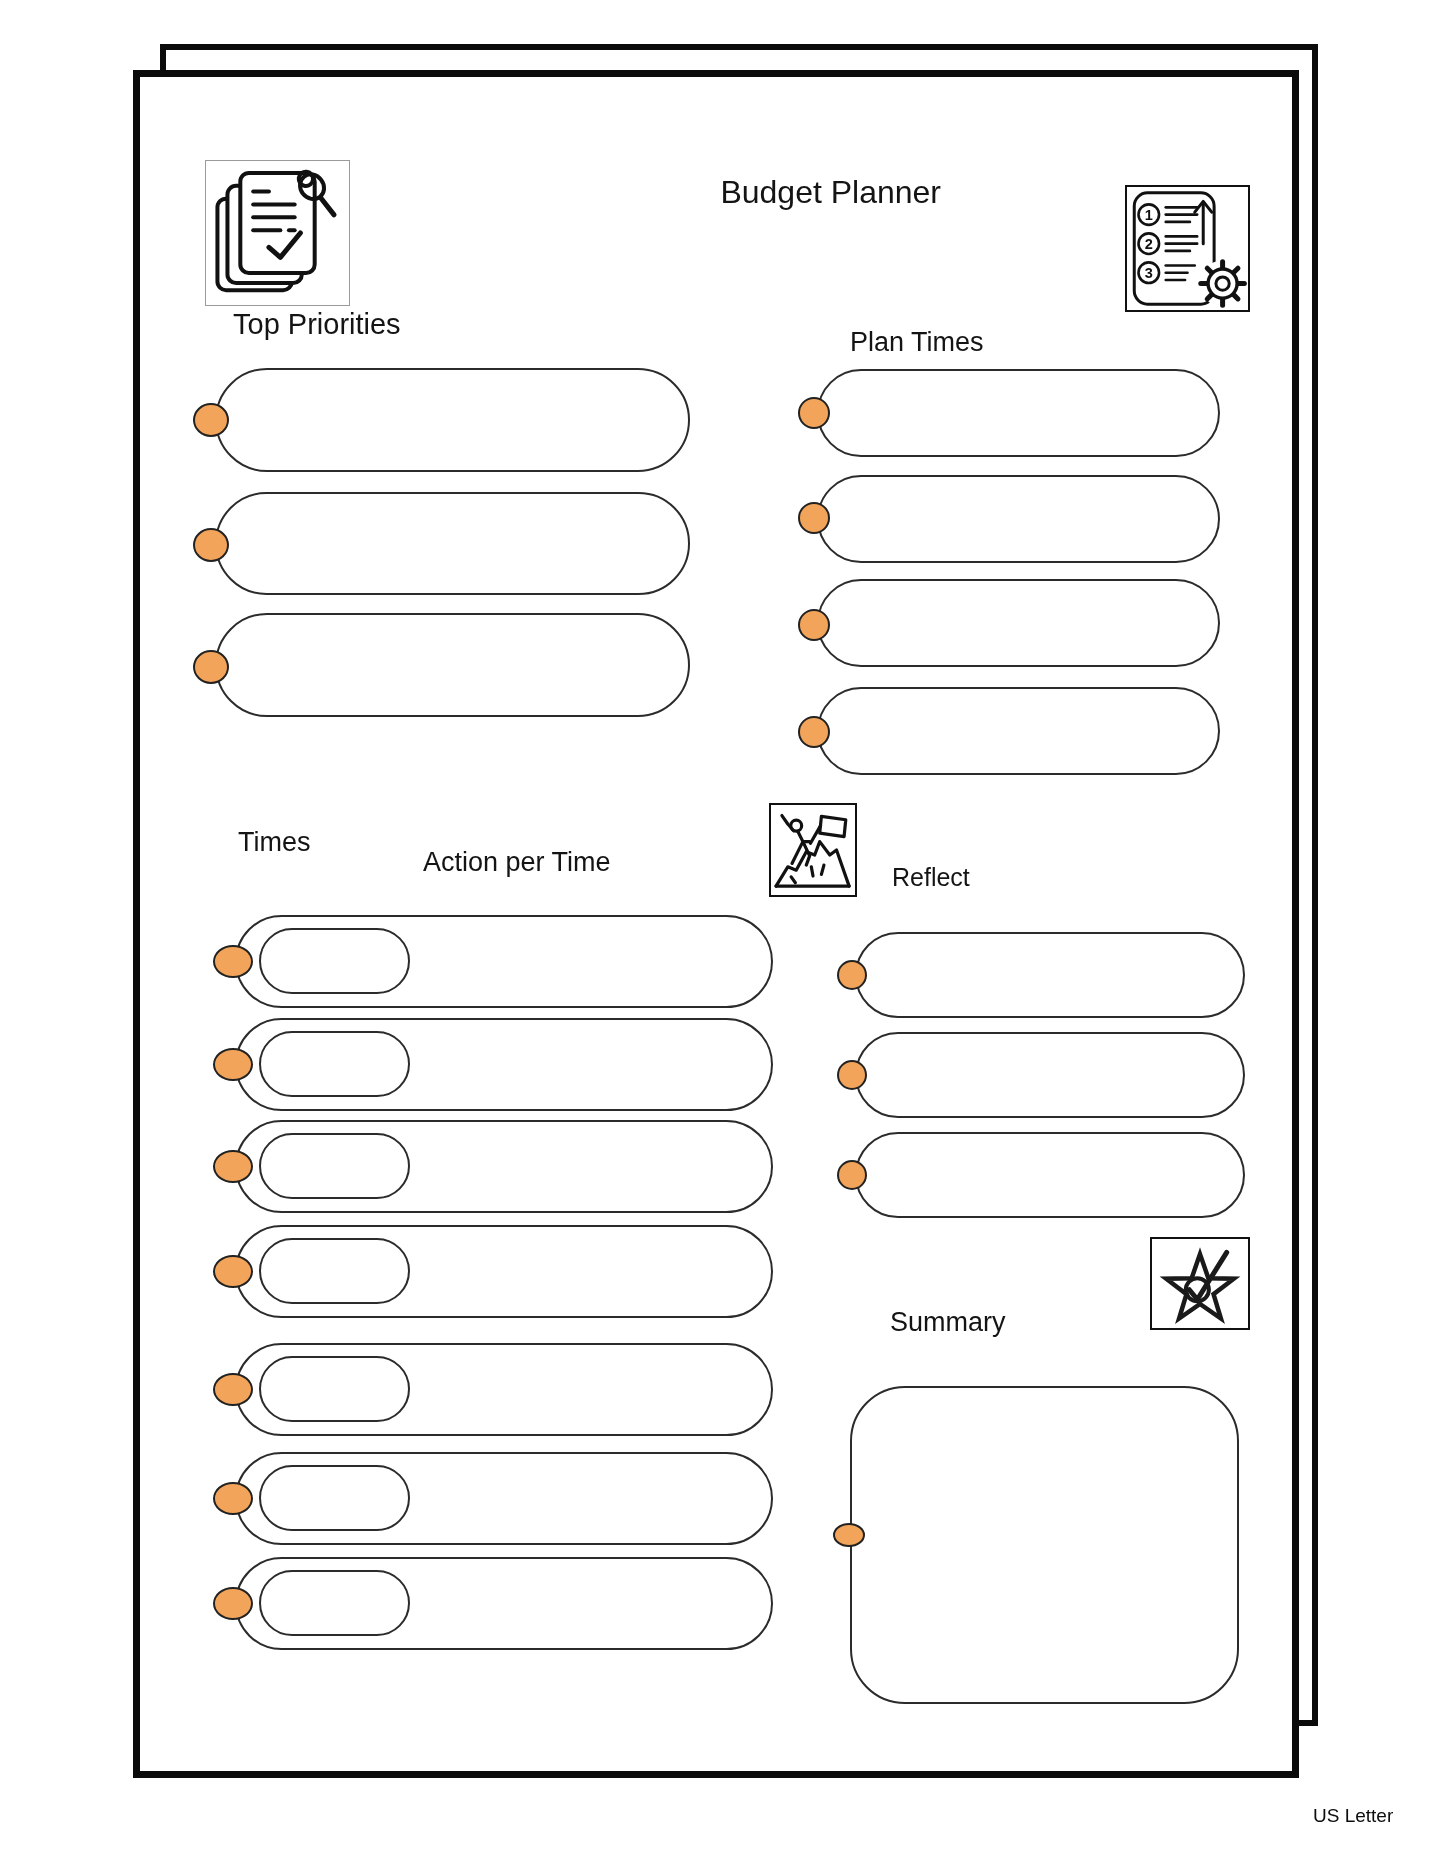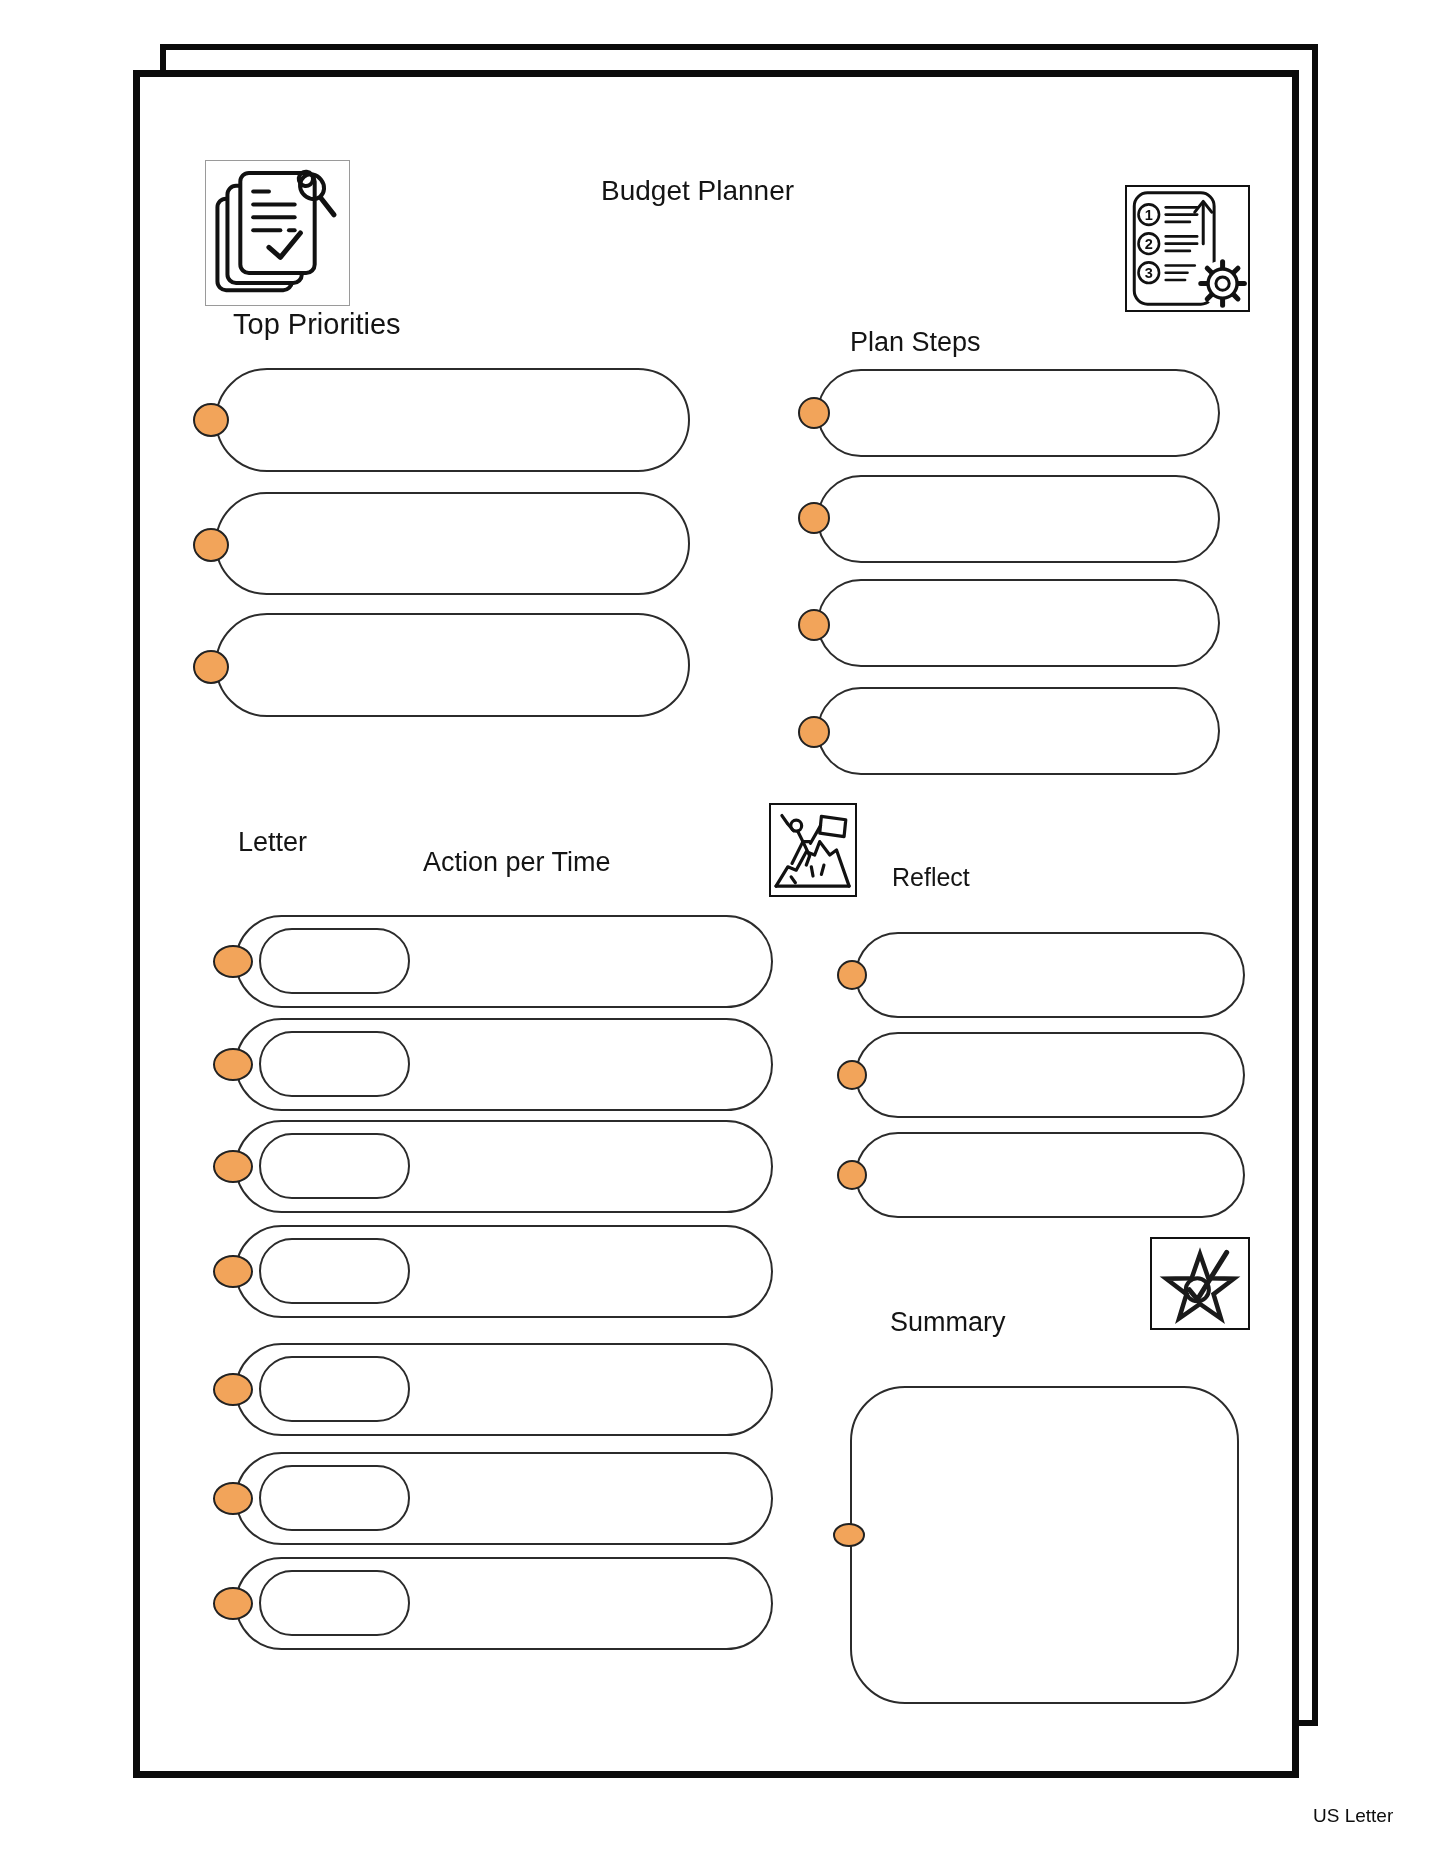--- a/index.html
+++ b/index.html
@@ -3,21 +3,21 @@
 <meta charset="utf-8">
 <style>
   html,body{margin:0;padding:0;background:#fff;}
   .canvas{position:relative;width:1445px;height:1870px;background:#fff;overflow:hidden;
           font-family:"Liberation Sans",sans-serif;color:#111;}
   .page-back{position:absolute;left:160px;top:44px;width:1158px;height:1682px;
              border:6px solid #0b0b0b;background:#fff;box-sizing:border-box;}
   .page-front{position:absolute;left:133px;top:70px;width:1166px;height:1708px;
               border:7px solid #0b0b0b;background:#fff;box-sizing:border-box;}
   .lbl{position:absolute;white-space:nowrap;color:#141414;line-height:1.05;}
-  .title{left:601px;top:176px;width:340px;text-align:left;font-size:28px;}
+  .title{left:601px;top:176px;width:340px;text-align:right;font-size:32px;}
   .lbl-top-priorities{left:233px;top:309px;font-size:29px;}
   .lbl-plan-steps{left:850px;top:328px;font-size:27px;}
   .lbl-times{left:238px;top:828px;font-size:27px;}
   .lbl-action{left:423px;top:828px;font-size:27px;margin-top:20px;}
   .lbl-reflect{left:892px;top:864px;font-size:25px;}
   .lbl-summary{left:882px;top:1308px;font-size:27px;margin-left:8px;}
   .lbl-usletter{left:1313px;top:1806px;font-size:19px;color:#0d0d0d;}
   .pill{position:absolute;background:#fff;border:2px solid #2b2b2b;box-sizing:border-box;}
   .tp{left:215px;width:475px;height:104px;border-radius:52px;}
   .ps{left:817px;width:403px;height:88px;border-radius:44px;}
@@ -107,31 +107,31 @@
   </div>
 
   <div class="lbl lbl-top-priorities">Top Priorities</div>
   <div class="pill tp" style="top:368px"></div>
   <div class="pill tp" style="top:492px;height:103px"></div>
   <div class="pill tp" style="top:613px"></div>
   <div class="dot" style="left:193px;top:403px;width:36px;height:34px"></div>
   <div class="dot" style="left:193px;top:528px;width:36px;height:34px"></div>
   <div class="dot" style="left:193px;top:650px;width:36px;height:34px"></div>
 
-  <div class="lbl lbl-plan-steps">Plan Steps</div>
+  <div class="lbl lbl-plan-steps">Plan Times</div>
   <div class="pill ps" style="top:369px"></div>
   <div class="pill ps" style="top:475px"></div>
   <div class="pill ps" style="top:579px"></div>
   <div class="pill ps" style="top:687px"></div>
   <div class="dot" style="left:798px;top:397px;width:32px;height:32px"></div>
   <div class="dot" style="left:798px;top:502px;width:32px;height:32px"></div>
   <div class="dot" style="left:798px;top:609px;width:32px;height:32px"></div>
   <div class="dot" style="left:798px;top:716px;width:32px;height:32px"></div>
 
-  <div class="lbl lbl-times">Letter</div>
+  <div class="lbl lbl-times">Times</div>
   <div class="lbl lbl-action">Action per Time</div>
 
   <div class="pill row-outer" style="top:915px"></div>
   <div class="pill row-inner" style="top:928px"></div>
   <div class="dot" style="left:213px;top:945px;width:40px;height:33px"></div>
 
   <div class="pill row-outer" style="top:1018px"></div>
   <div class="pill row-inner" style="top:1031px"></div>
   <div class="dot" style="left:213px;top:1048px;width:40px;height:33px"></div>
 

